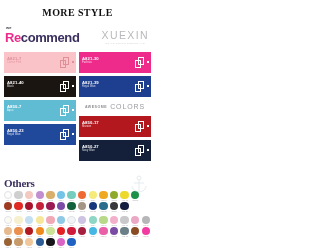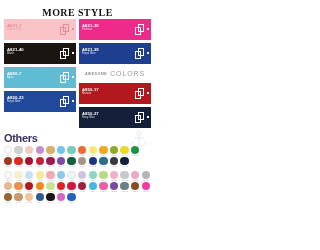--- a/index.html
+++ b/index.html
@@ -136,22 +136,23 @@
   }
   .awesome .w2 {
     font-size: 7px;
     letter-spacing: 0.9px;
     color: #9a9aa0;
   }
 
   
   .others-wrap {
     position: relative;
-    margin-top: 4px;
+    margin-top: 16px;
     padding: 0 4px;
+    font-family: Liberation Serif, serif;
   }
   .others-title {
     font-size: 11px;
     font-weight: bold;
     color: #3a2f5e;
     letter-spacing: -0.3px;
   }
   .anchor-mark {
     position: absolute;
     right: 6px; top: -2px;
@@ -190,20 +191,30 @@
   }
   .grid-gap { height: 2.5px; }
 </style>
 </head>
 <body>
 
 <div id="page">
 
   <div class="page-title">MORE STYLE</div>
 
+  <div class="rec-band">
+    <div class="rec-we">we</div>
+    <div class="rec-word">
+      <span class="a">Re</span><span class="b">commend</span>
+    </div>
+    <div class="brand">
+      <div class="brand-name">XUEXIN</div>
+      <div class="brand-sub">STYLE COLOR DESIGN LAB</div>
+    </div>
+  </div>
 
   <div class="cols">
 
     <div class="col">
       <div class="sw" id="L0" style="background: rgb(249, 195, 200); color: rgb(224, 143, 153);">
         <span class="sw-code" style="color: rgb(224, 143, 153);">A821-7</span>
         <span class="sw-name" style="color: rgb(224, 143, 153);">Cotton Pink</span>
         <span class="sw-glyph">
             <i class="g1"></i>
             <i class="g2"></i>

